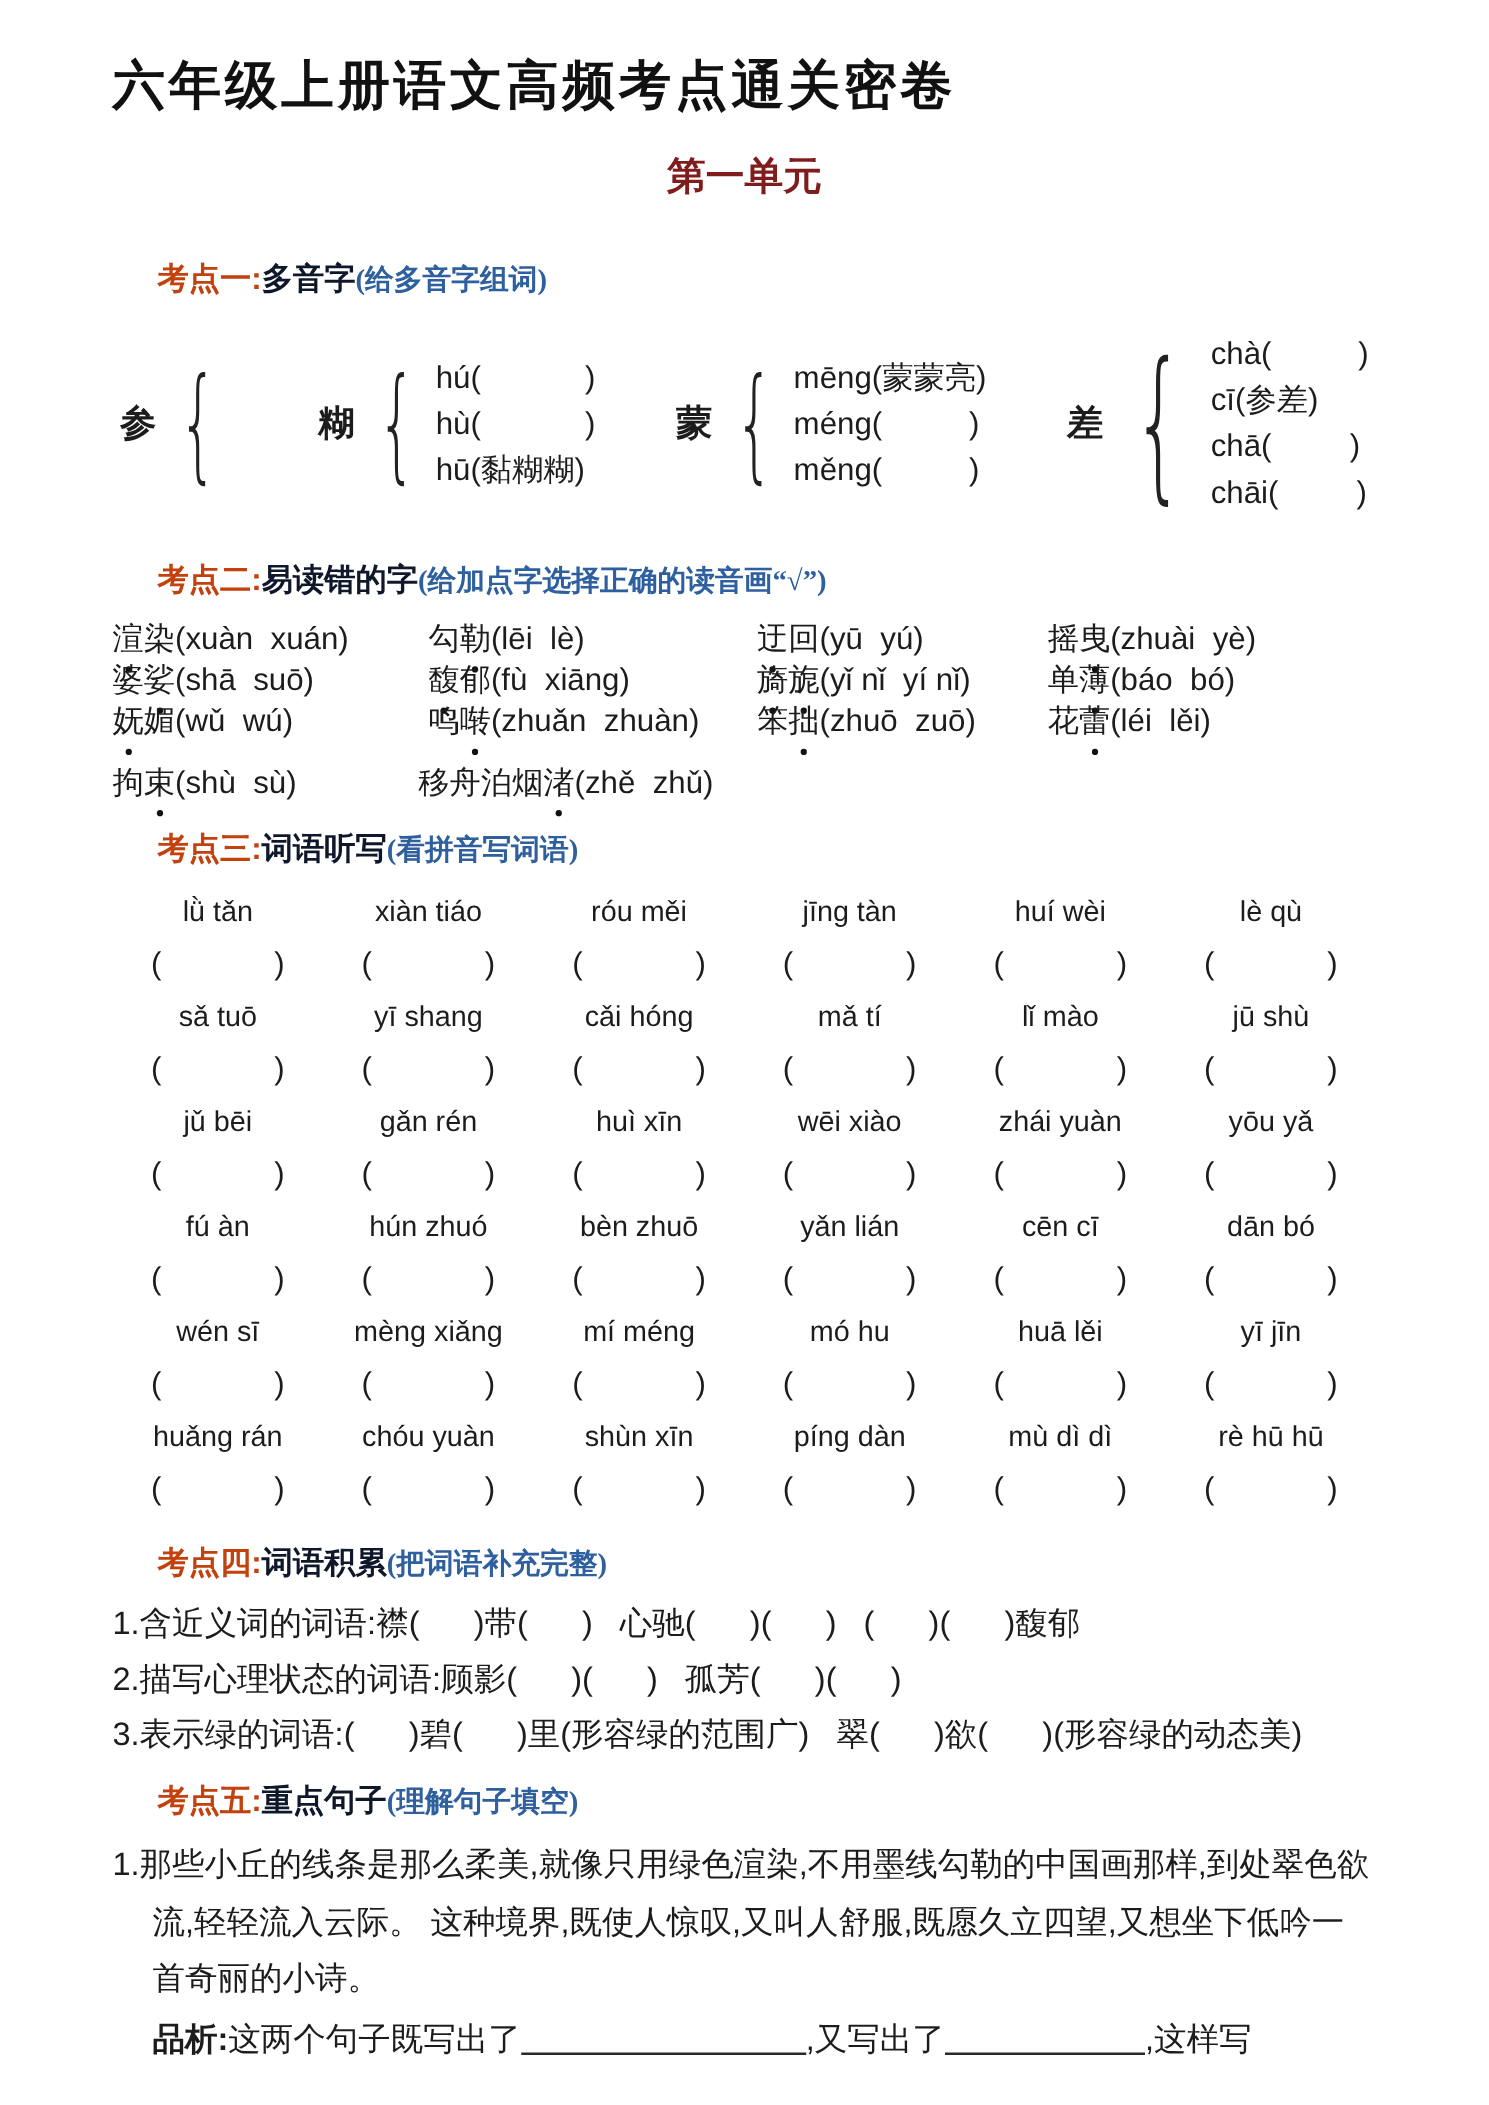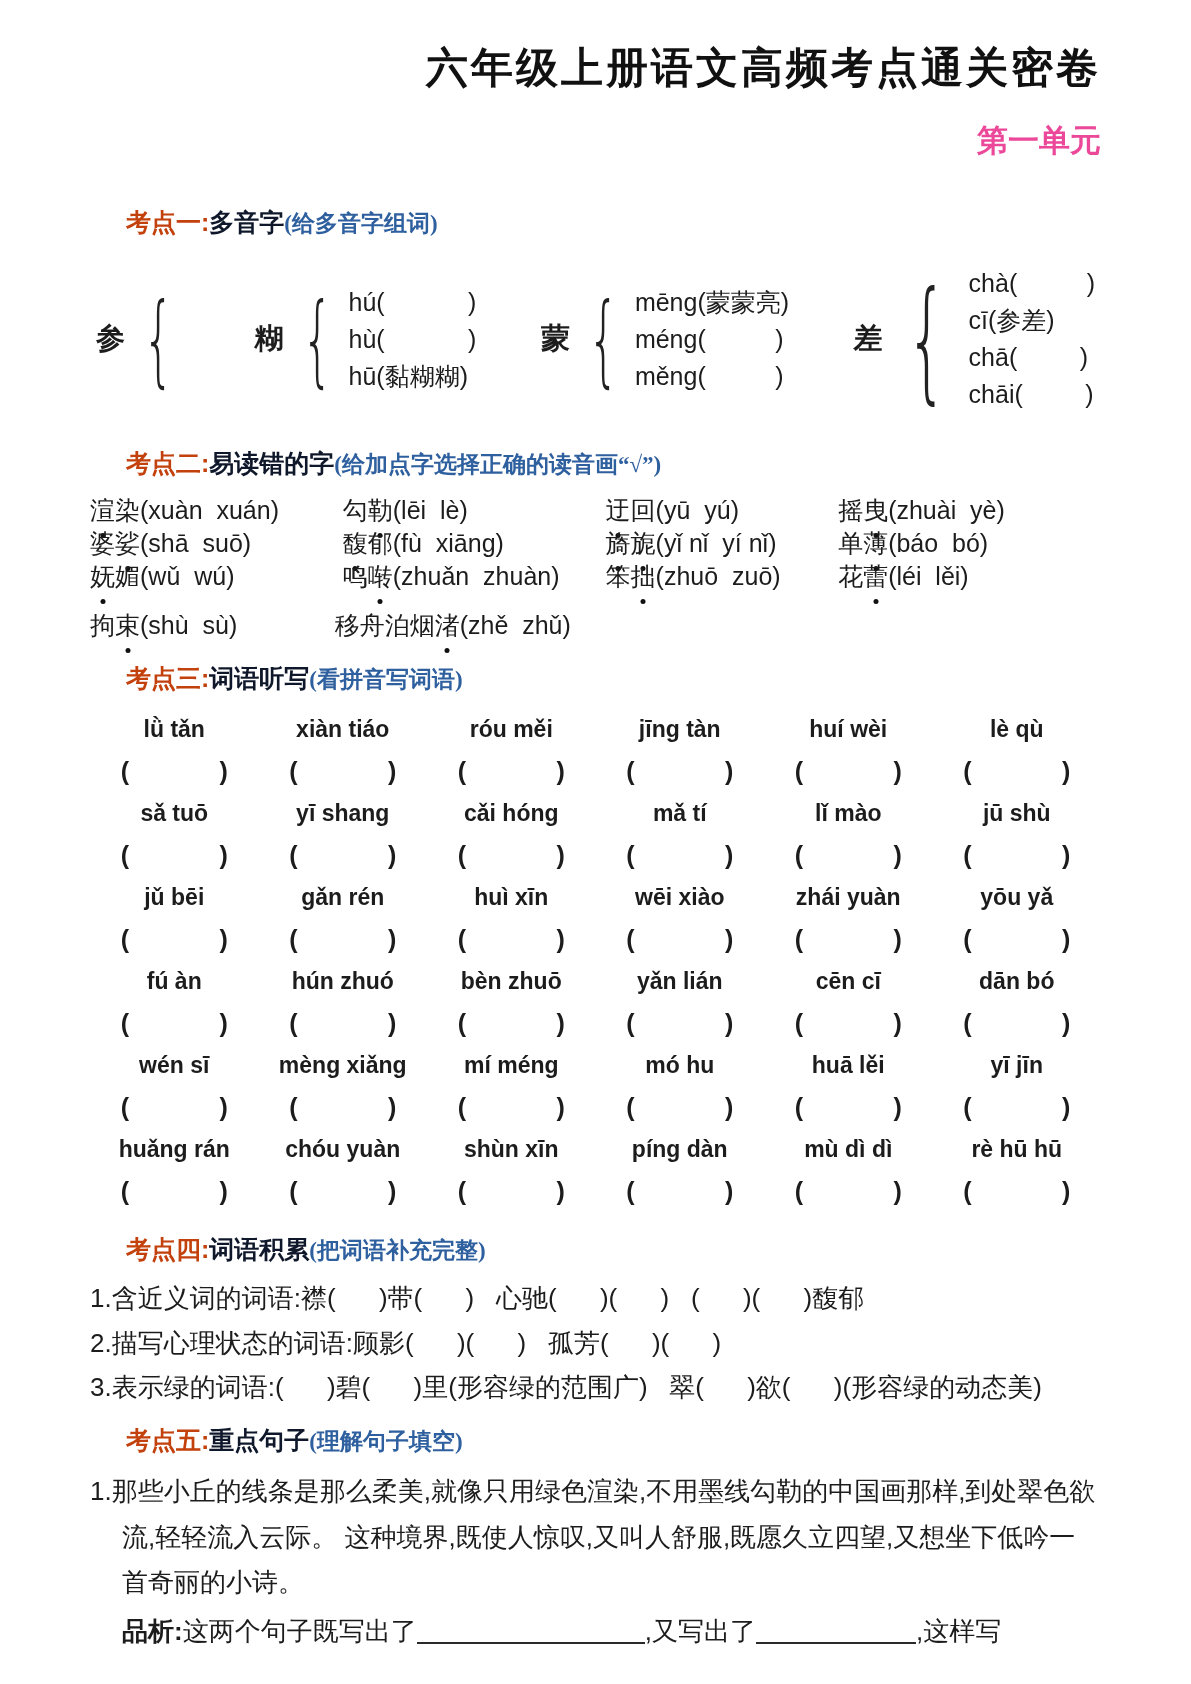--- a/index.html
+++ b/index.html
@@ -5,25 +5,25 @@
   * { margin:0; padding:0; box-sizing:border-box; }
   html,body { background:#ffffff; }
   body {
     width:1191px; height:1684px; margin:0 auto; overflow:hidden;
     padding:30px 90px 0 90px;
     font-family:"Liberation Sans","DejaVu Sans",sans-serif;
     color:#1c1c1c;
     display:flex; flex-direction:column;
   }
   .page-title {
-    text-align:right; font-size:42px; font-weight:900; letter-spacing:3px;
+    text-align:left; font-size:42px; font-weight:900; letter-spacing:3px;
     font-family:Liberation Sans, sans-serif;
     margin:10px 0 24px 0; color:#111;
   }
-  .page-subtitle { text-align:right; font-size:31px; font-weight:800; margin:0 0 30px 0; color:#ec4899; }
+  .page-subtitle { text-align:center; font-size:31px; font-weight:800; margin:0 0 30px 0; color:#7f1d1d; }
 
   .sec-head { font-size:25px; font-weight:800; margin:14px 0 10px 0; white-space:pre; }
   .sec-label { color:#c2410c;margin-left:36px; }
   .sec-title { color:#0f172a; }
   .sec-hint  { color:#2e5f9e; font-weight:600; font-family:"Liberation Serif","DejaVu Serif",serif; font-size:23px; }
 
   
   .poly-row { display:flex; justify-content:space-between; align-items:center; margin:14px 0 18px 0; min-height:152px; padding:0 6px; }
   .poly-group { display:flex; align-items:center; }
   .poly-char { font-size:29px; font-weight:700; margin-right:2px; }
@@ -36,21 +36,21 @@
   .misread-grid { display:grid; grid-template-columns:25% 26% 23% 26%; row-gap:0; margin:4px 0 0 0; }
   .misread-row4 { display:grid; grid-template-columns:24.2% 31.6% 44.2%; margin:16px 0 6px 0; }
   .mword { font-size:25px; white-space:pre; }
   .zi { position:relative; display:inline-block; }
   .zi.dot::after { content:""; position:absolute; left:50%; bottom:-11px; transform:translateX(-50%);
                    width:5px; height:5px; border-radius:50%; background:#111; }
   .mpy { font-size:25px; white-space:pre; }
 
   
   .dict-grid { margin-top:10px; }
-  .dict-row { display:grid; grid-template-columns:repeat(6,1fr); margin-bottom:13px;font-weight:bold; }
+  .dict-row { display:grid; grid-template-columns:repeat(6,1fr); margin-bottom:13px; }
   .dict-cell { text-align:center; }
   .dict-cell .py { font-size:23px; line-height:29px; margin-bottom:13px; color:#1c1c1c; white-space:pre; }
   .dict-cell .paren { font-size:25px; line-height:29px; white-space:pre; }
 
   
   .acc-line { font-size:26px; line-height:1.72; white-space:pre-wrap; padding-left:32px; text-indent:-32px; }
 
   
   .k5-item { font-size:26px; line-height:1.75; padding-left:32px; text-indent:-32px; margin-top:2px; }
   .k5-analysis { font-size:26px; line-height:1.95; padding-left:32px; }

